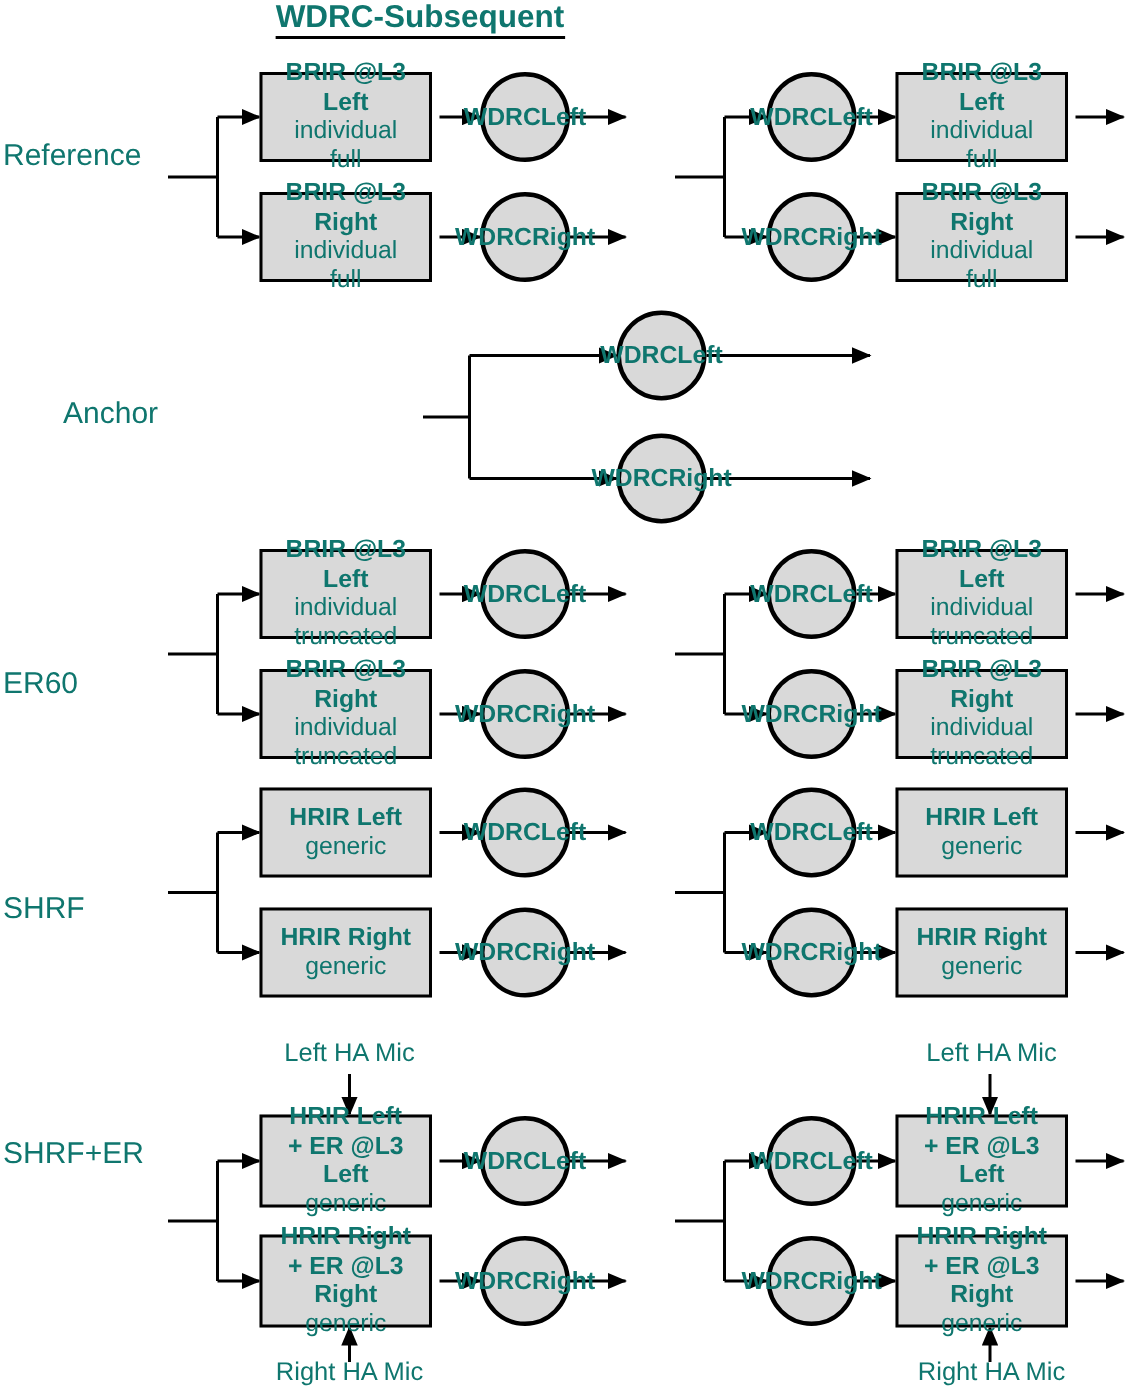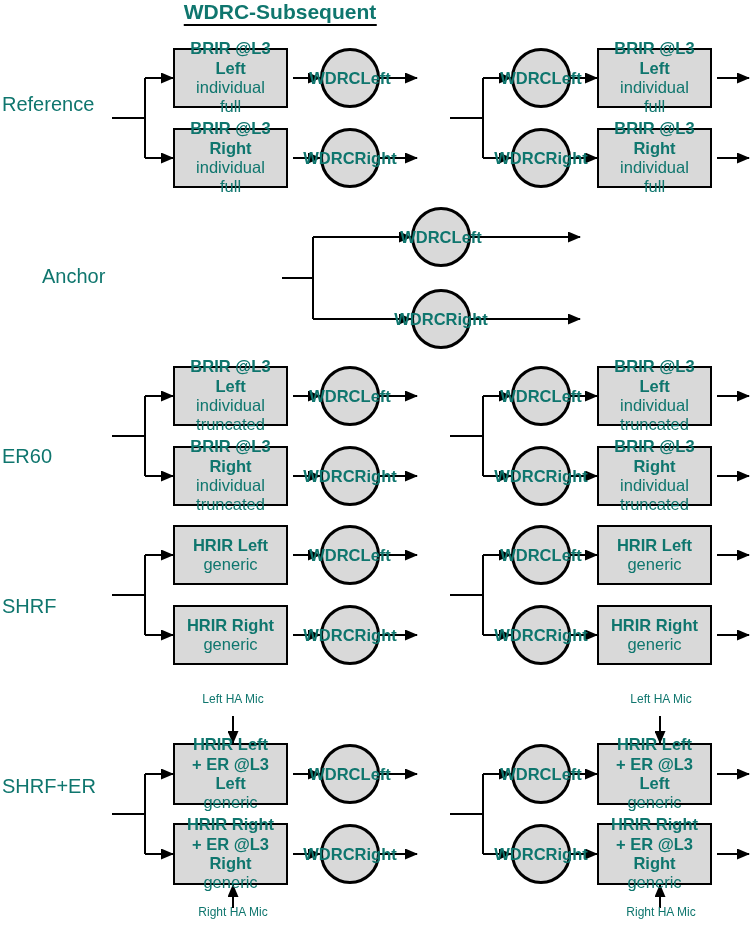--- a/index.html
+++ b/index.html
@@ -33,21 +33,21 @@
   .bi{}
   .circle{
     position:absolute;width:60px;height:60px;box-sizing:border-box;
     border:3px solid var(--stroke,#000);border-radius:50%;
     background:var(--node-fill,#d9d9d9);
     display:flex;align-items:center;justify-content:center;
     font-weight:bold;font-size:16.5px;line-height:1.12;text-align:center;
   }
   .mic{
     position:absolute;transform:translateX(-50%);
-    font-size:12px;white-space:nowrap;line-height:1.1;
+    font-size:17px;white-space:nowrap;line-height:1.1;
   }
 </style>
 </head>
 <body>
 
 <div class="canvas">
 
   <svg class="wires" viewBox="0 0 750 932">
     <defs>
       <marker id="arr" viewBox="0 0 13 11" markerWidth="13" markerHeight="11" refX="12" refY="5.5" orient="auto" markerUnits="userSpaceOnUse">
@@ -143,21 +143,21 @@
       <path d="M660 908 V885" marker-end="url(#arr)"></path>
     </g>
   </svg>
 
   <div class="hdr" style="left:280px;top:0px;">WDRC-Subsequent</div>
 
   <div class="rowlabel" style="left:2px;top:104px;">Reference</div>
   <div class="rowlabel" style="left:2px;top:276px;margin-left:40px;">Anchor</div>
   <div class="rowlabel" style="left:2px;top:436px;margin-top:20px;">ER60</div>
   <div class="rowlabel" style="left:2px;top:595px;margin-top:11px;">SHRF</div>
-  <div class="rowlabel" style="left:2px;top:786px;">SHRF+ER</div>
+  <div class="rowlabel" style="left:2px;top:769px;">SHRF+ER</div>
 
   <div class="box h60" style="left:173px;top:48px;">
     <div class="bt">BRIR @L3 Left</div>
     <div class="bi">individual</div>
     <div class="bi">full</div>
   </div>
   <div class="box h60" style="left:173px;top:128px;">
     <div class="bt">BRIR @L3 Right</div>
     <div class="bi">individual</div>
     <div class="bi">full</div>

